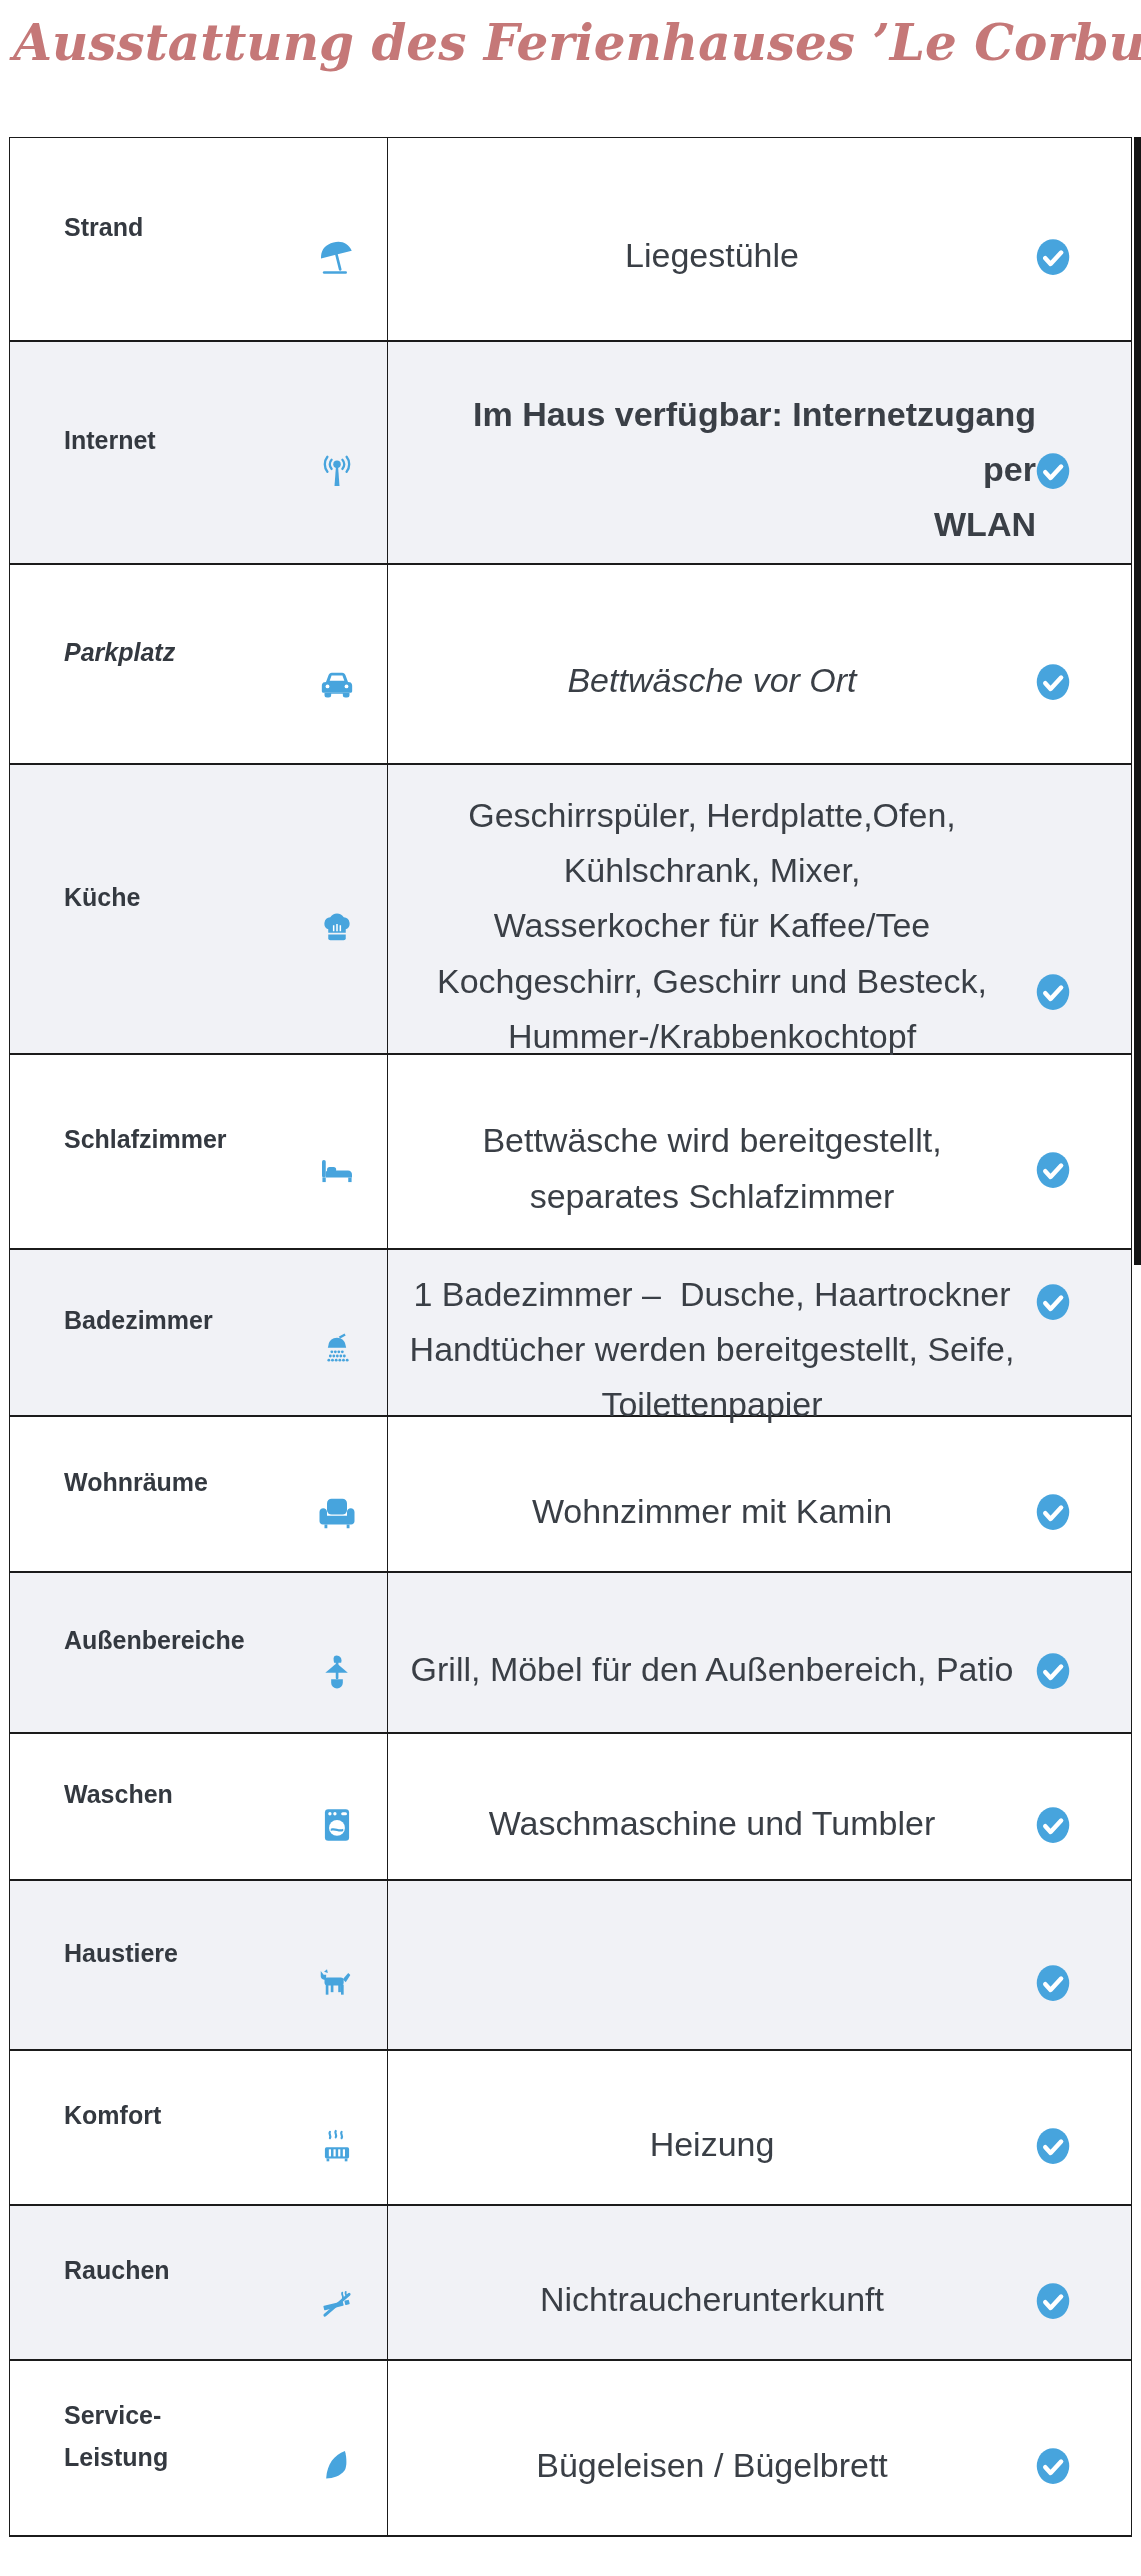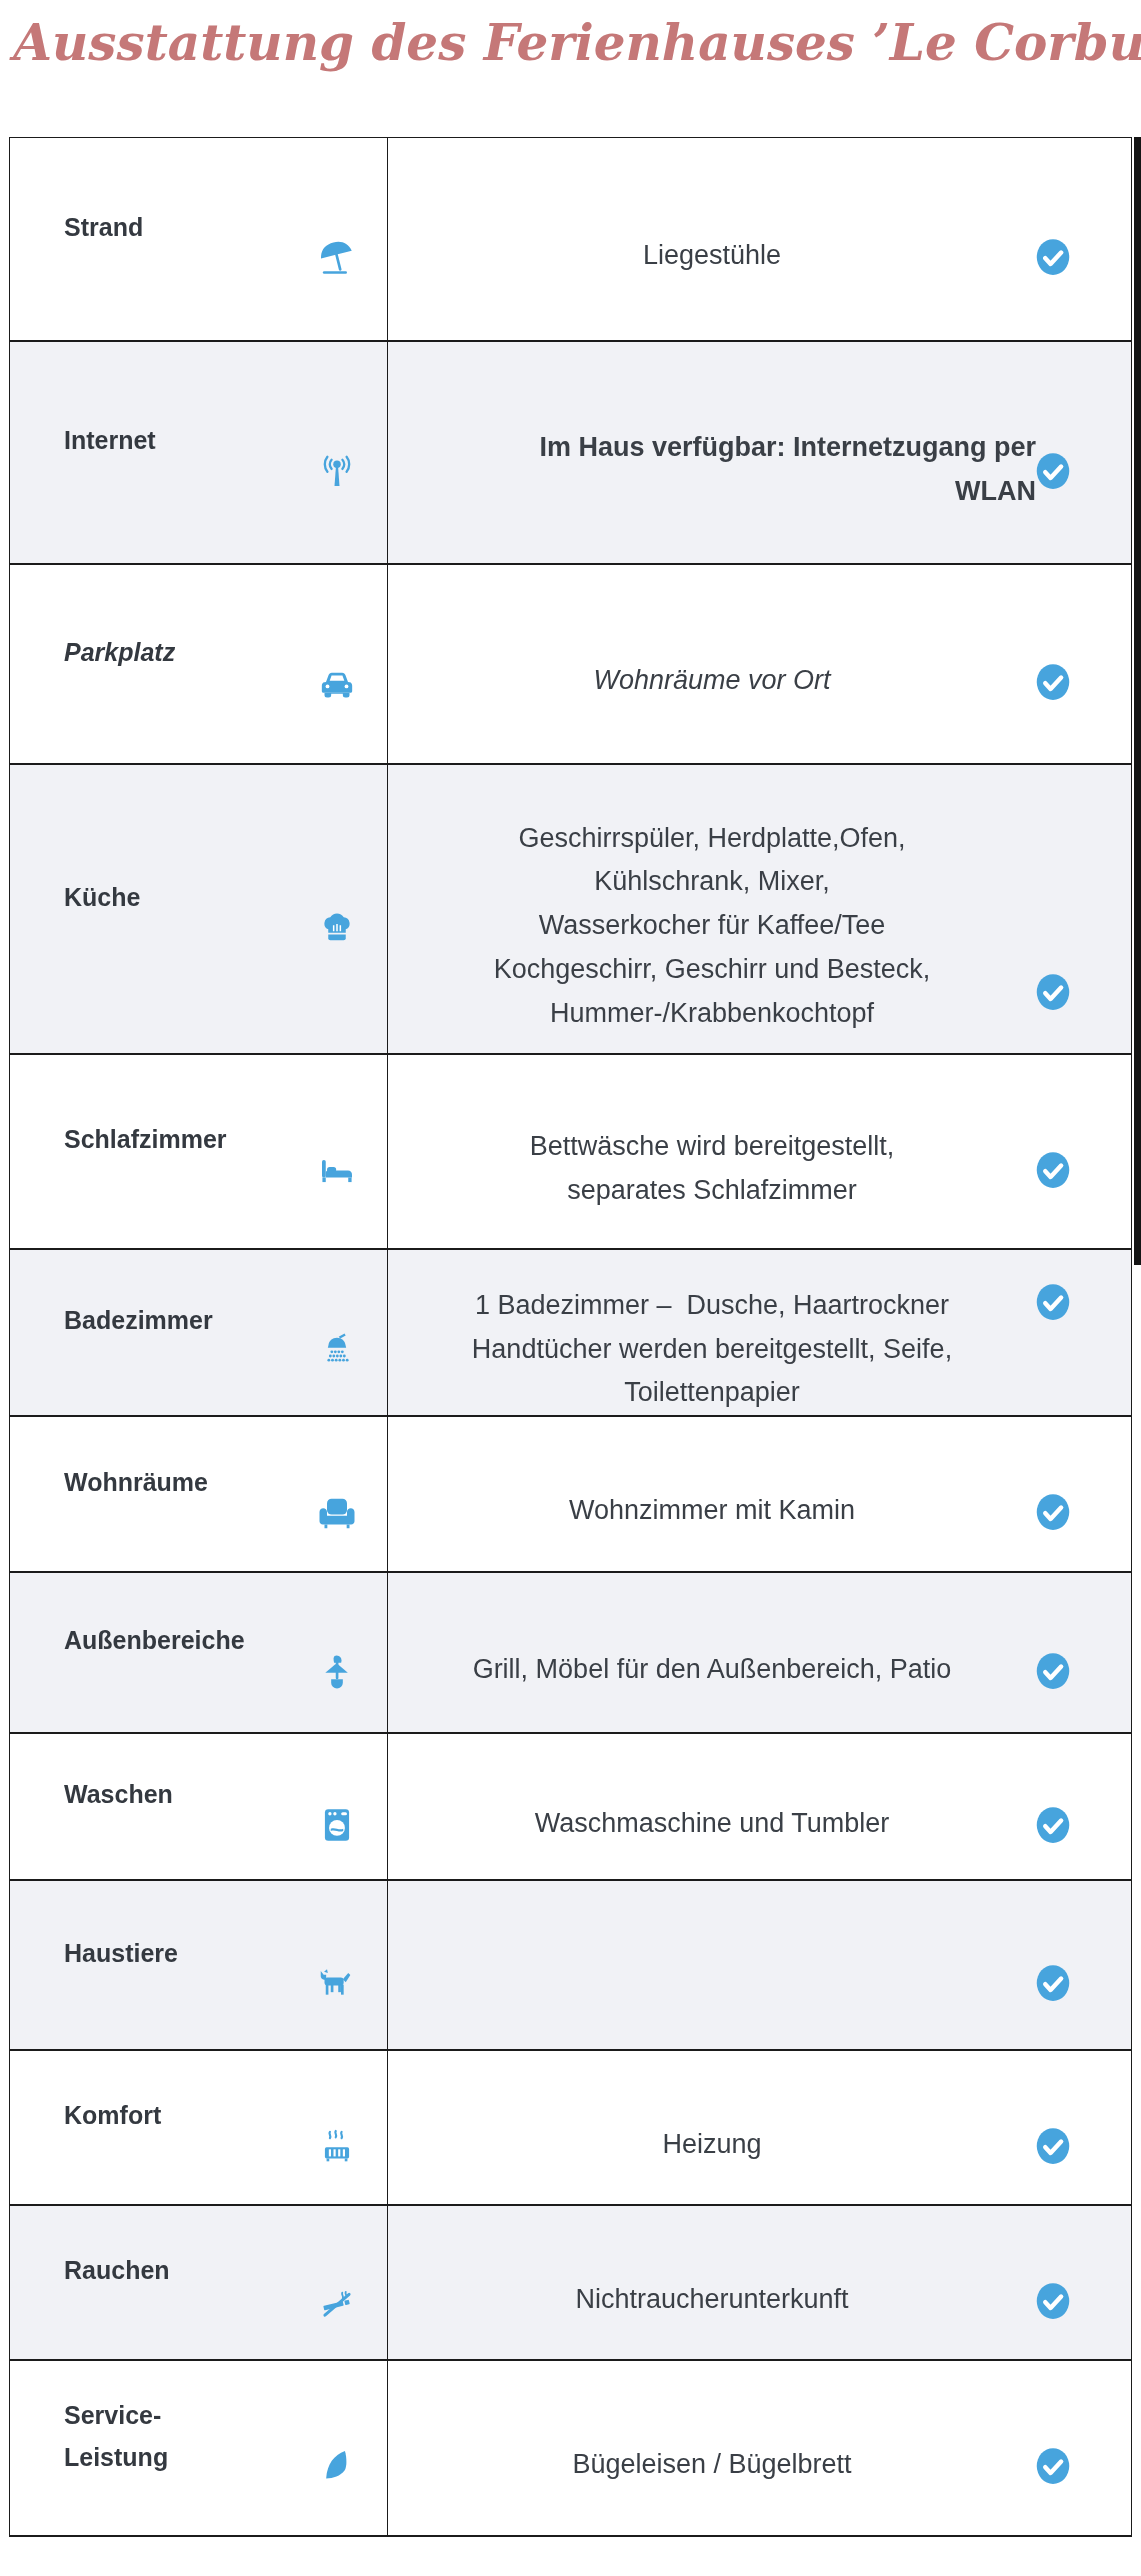--- a/index.html
+++ b/index.html
@@ -57,21 +57,21 @@
     position:absolute;right:30px;top:50%;
     transform:translateY(calc(-50% + 18px));
     width:40px;height:40px;color:var(--accent);
   }
   .cat-icon svg{width:100%;height:100%;display:block;}
   .cell-right{
     flex:1;position:relative;display:flex;align-items:center;
     padding-right:95px;
   }
   .amenity-desc{
-    width:100%;text-align:center;font-size:27px;color:var(--text);
+    width:100%;text-align:center;font-size:34px;color:var(--text);
     line-height:1.62;white-space:pre-line;
     transform:translateY(16.5px);
   }
   .row:nth-child(2) .amenity-desc{text-align:right;padding-left:48px;font-weight:bold;}
   .check{
     position:absolute;right:60px;top:50%;
     transform:translateY(calc(-50% + 18px));
     width:36px;height:39px;color:var(--accent);
   }
   .check svg{width:100%;height:100%;display:block;}
@@ -148,21 +148,21 @@
         <svg viewBox="0 0 48 48">
             <path d="M9 37v2.5a3 3 0 0 0 3 3h2a3 3 0 0 0 3-3V38h14v1.5a3 3 0 0 0 3 3h2a3 3 0 0 0 3-3V37z" fill="currentColor"></path>
             <path d="M8 37c-1.6 0-2.2-1-2.2-2.2v-6.3c0-2.1 1-4 3.1-4.2l1.9-.3 3-8c.7-1.8 2-3 4-3h12.4c2 0 3.3 1.2 4 3l3 8 1.9.3c2.1.2 3.1 2.1 3.1 4.2v6.3c0 1.2-.6 2.2-2.2 2.2z" fill="currentColor"></path>
             <path d="M15.2 22.5l2.3-6.3h13l2.3 6.3z" fill="#fff"></path>
             <circle cx="12.6" cy="29.3" r="2.3" fill="#fff"></circle>
             <circle cx="35.4" cy="29.3" r="2.3" fill="#fff"></circle>
           </svg>
       </span>
     </div>
     <div class="cell-right">
-      <div class="amenity-desc">Wohnräume vor Ort</div>
+      <div class="amenity-desc">Bettwäsche vor Ort</div>
       <span class="check">
         <svg viewBox="0 0 44 48">
             <ellipse cx="22" cy="24" rx="20" ry="22" fill="currentColor"></ellipse>
             <path d="M12.5 25.5l6.5 7 13-14" fill="none" stroke="#fff" stroke-width="5.5" stroke-linecap="round" stroke-linejoin="round"></path>
           </svg>
       </span>
     </div>
   </div>
 
   <div class="row alt">

